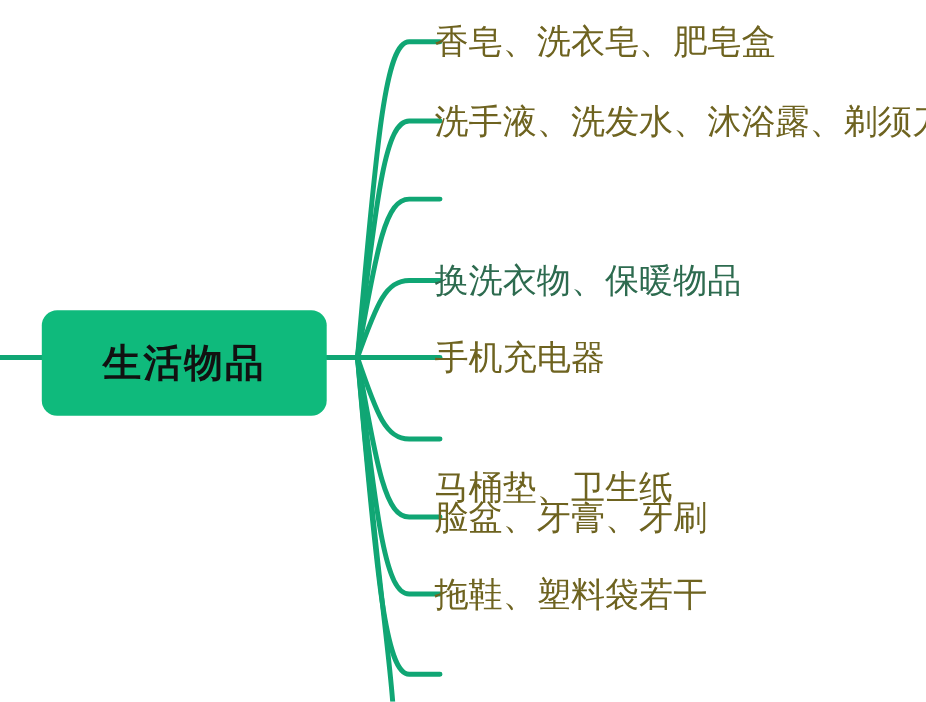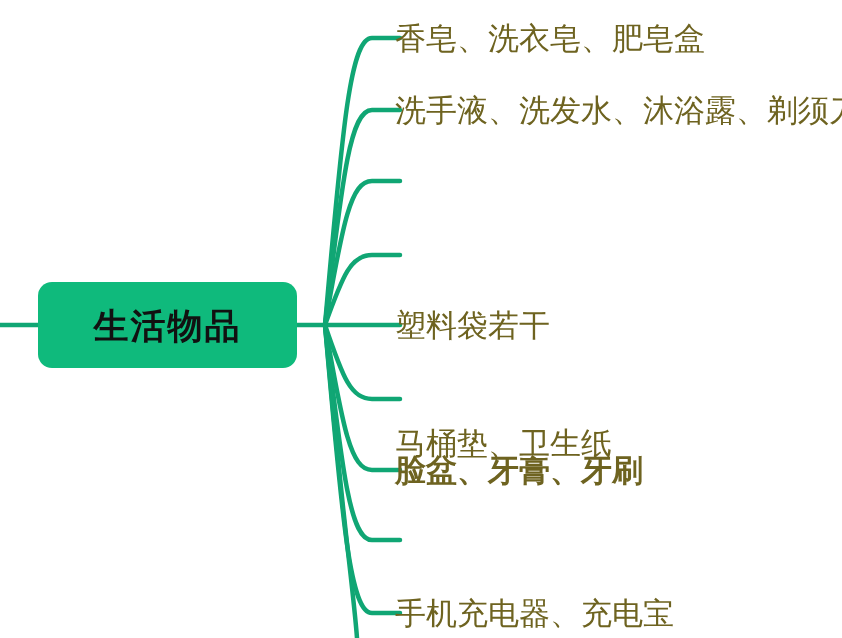--- a/index.html
+++ b/index.html
@@ -22,21 +22,21 @@
     left: 0;
     top: 0;
     width: 842px;
     height: 638px;
   }
   .root-node {
     position: absolute;
     left: 38px;
     top: 282px;
     width: 259px;
-    height: 86px;
+    height: 96px;
     border-radius: 14px;
     display: flex;
     align-items: center;
     justify-content: center;
     box-sizing: border-box;
     z-index: 3;
   }
   .root-label {
     font-size: 35px;
     font-weight: bold;
@@ -74,18 +74,19 @@
       <path d="M 325 325 C 343 532.36, 351 613, 372 613 L 400 613" stroke="#10a674" stroke-width="4.5" fill="none" stroke-linecap="round" stroke-linejoin="round"></path>
       <path d="M 325 325 C 343 525, 353 585, 357 638" stroke="#10a674" stroke-width="4.5" fill="none" stroke-linecap="round"></path>
     </svg>
 
   <div class="root-node" style="background: rgb(15, 186, 124);">
     <span class="root-label" style="color: rgb(17, 17, 17);">生活物品</span>
   </div>
 
   <div class="leaf-label" style="top: 38px; color: rgb(110, 99, 32);">香皂、洗衣皂、肥皂盒</div>
   <div class="leaf-label" style="top: 110px; color: rgb(110, 99, 32);">洗手液、洗发水、沐浴露、剃须刀</div>
-  <div class="leaf-label" style="top: 325px; color: rgb(110, 99, 32);">塑料袋若干</div>
+  <div class="leaf-label" style="top: 255px; color: rgb(45, 107, 79);">换洗衣物、保暖物品</div>
+  <div class="leaf-label" style="top: 325px; color: rgb(110, 99, 32);">手机充电器</div>
   <div class="leaf-label" style="top: 399px; color: rgb(110, 99, 32); margin-top: 44px;">马桶垫、卫生纸</div>
-  <div class="leaf-label" style="top: 470px; color: rgb(110, 99, 32); font-weight: bold;">脸盆、牙膏、牙刷</div>
-  <div class="leaf-label" style="top: 613px; color: rgb(110, 99, 32);">手机充电器、充电宝</div>
+  <div class="leaf-label" style="top: 470px; color: rgb(110, 99, 32);">脸盆、牙膏、牙刷</div>
+  <div class="leaf-label" style="top: 540px; color: rgb(110, 99, 32);">拖鞋、塑料袋若干</div>
 
 </div>
 
 </body></html>

